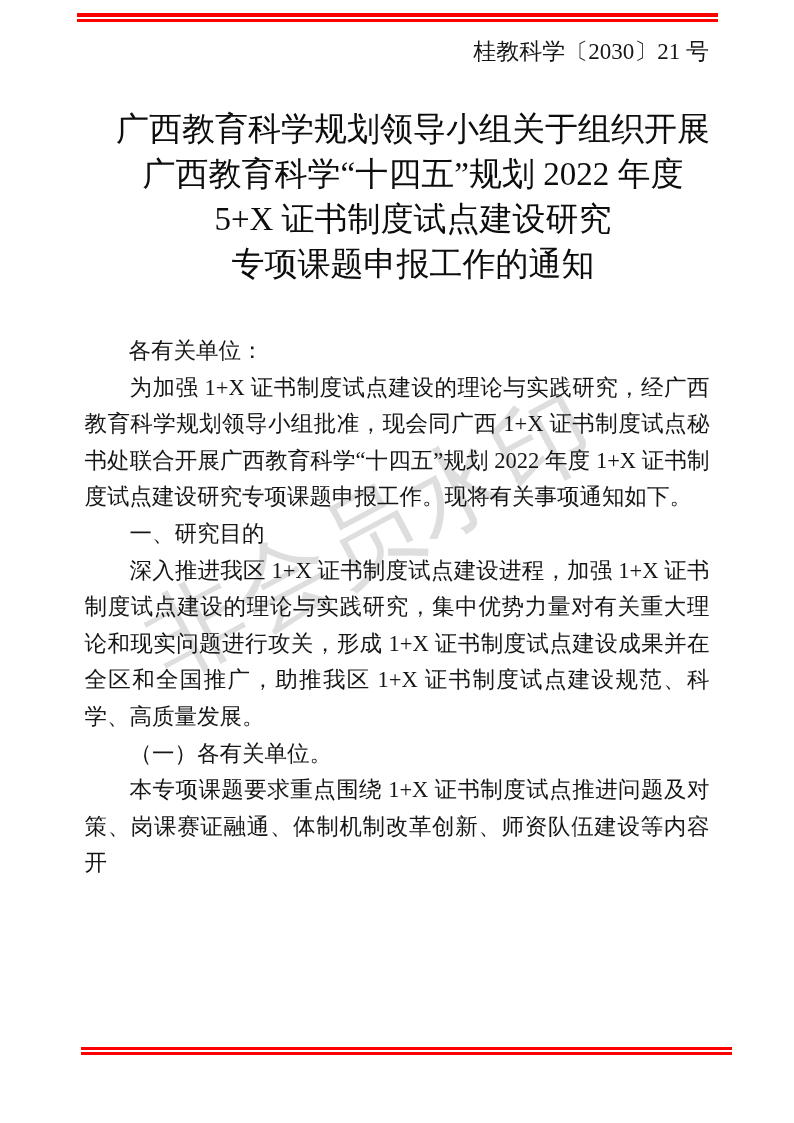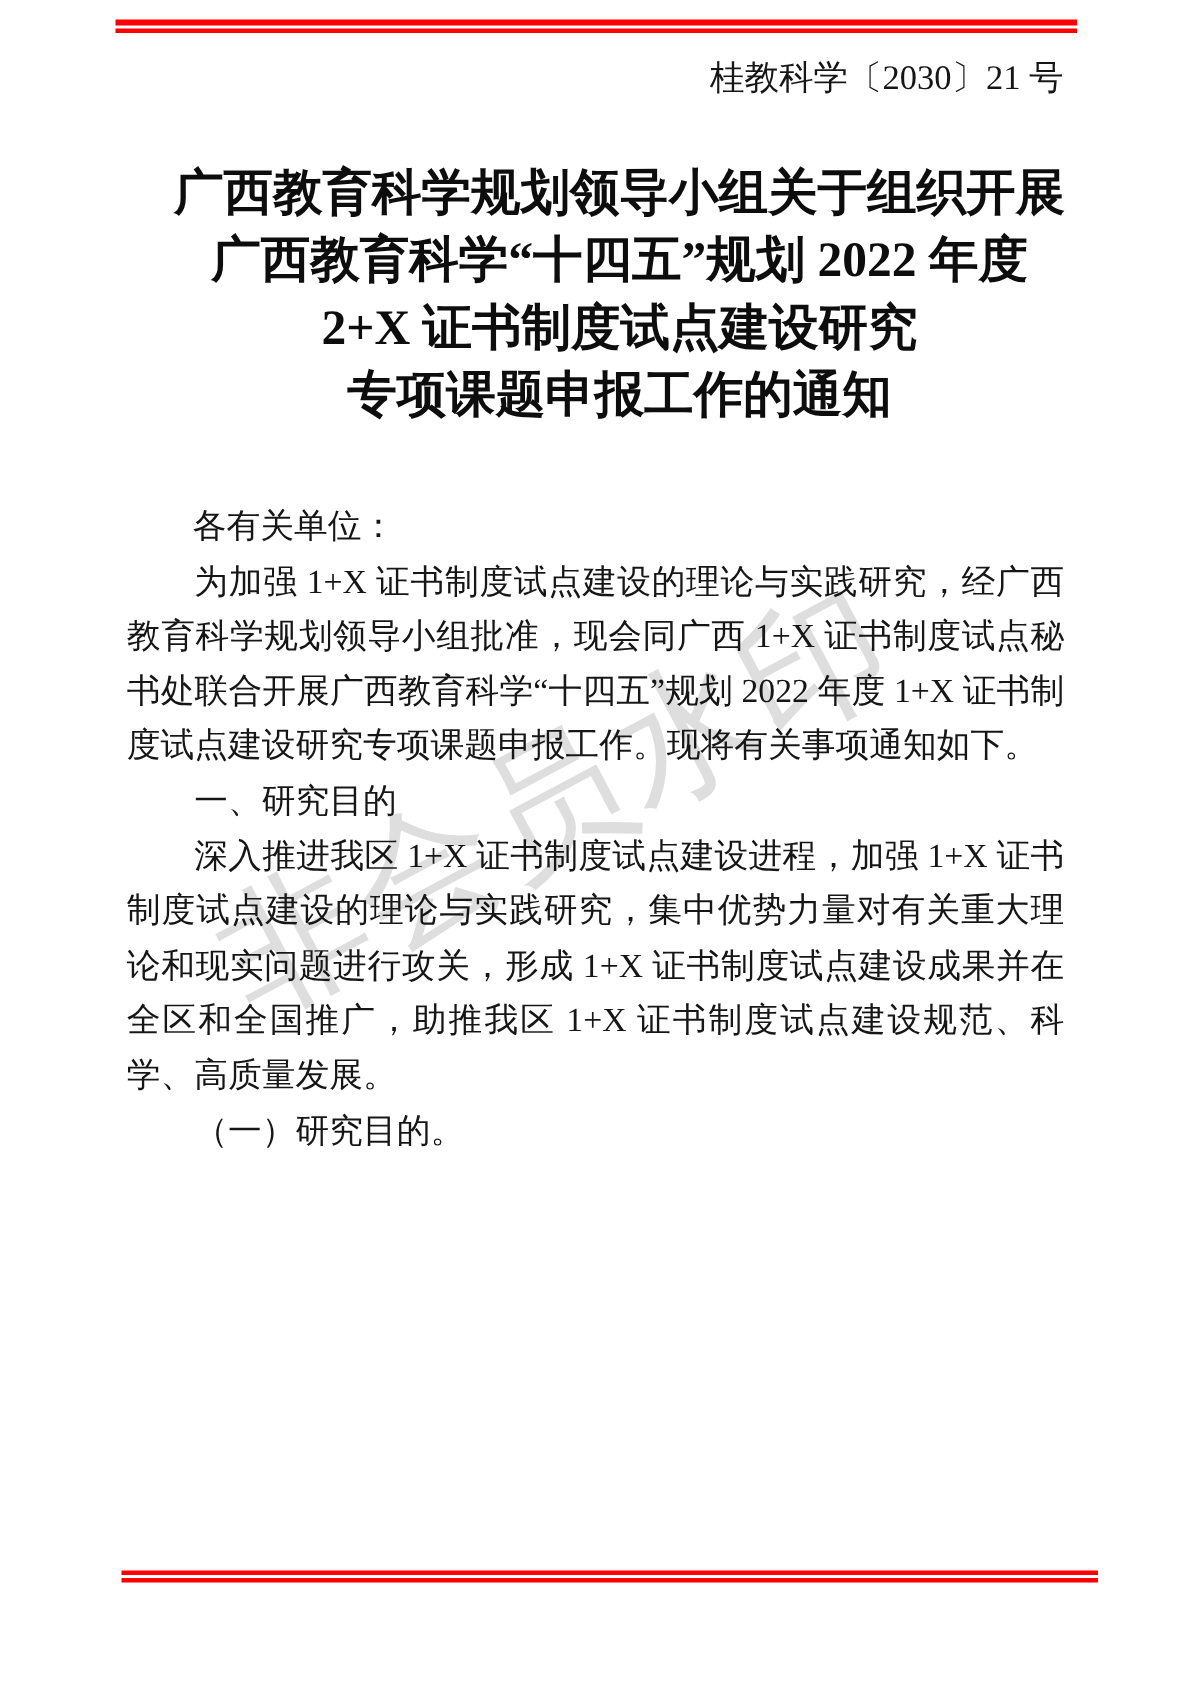--- a/index.html
+++ b/index.html
@@ -56,21 +56,21 @@
     margin:15px auto 0 auto;
     text-align:right;
     font-size:23px;
     line-height:30px;
   }
   
   .doc-title{
     margin-top:40px;
     text-align:center;
     font-size:33px;
-    font-weight:bold;
+    font-weight:normal;
     line-height:45px;
     color:#0d0d0d;
     padding-left:32px;
   }
   
   .body-text{
     width:625px;
     margin:46px auto 0 auto;
     font-size:22.5px;
     line-height:36.6px;
@@ -106,35 +106,36 @@
   <div class="content">
 
 
     <div class="head-rule"></div>
 
     <div class="doc-number">桂教科学〔2030〕21 号</div>
 
     <div class="doc-title">
       <div>广西教育科学规划领导小组关于组织开展</div>
       <div>广西教育科学“十四五”规划 2022 年度</div>
-      <div>2+X 证书制度试点建设研究</div>
+      <div>5+X 证书制度试点建设研究</div>
       <div>专项课题申报工作的通知</div>
     </div>
 
     <div class="body-text">
       <div class="salutation">各有关单位：</div>
 
       <div class="para">为加强 1+X 证书制度试点建设的理论与实践研究，经广西教育科学规划领导小组批准，现会同广西 1+X 证书制度试点秘书处联合开展广西教育科学“十四五”规划 2022 年度 1+X 证书制度试点建设研究专项课题申报工作。现将有关事项通知如下。</div>
 
       <div class="heading">一、研究目的</div>
 
       <div class="para">深入推进我区 1+X 证书制度试点建设进程，加强 1+X 证书制度试点建设的理论与实践研究，集中优势力量对有关重大理论和现实问题进行攻关，形成 1+X 证书制度试点建设成果并在全区和全国推广，助推我区 1+X 证书制度试点建设规范、科学、高质量发展。</div>
 
 
-      <div class="subheading">（一）研究目的。</div>
+      <div class="subheading">（一）各有关单位。</div>
 
+      <div class="para">本专项课题要求重点围绕 1+X 证书制度试点推进问题及对策、岗课赛证融通、体制机制改革创新、师资队伍建设等内容开</div>
     </div>
 
   </div>
 
   <div class="foot-rule"></div>
 
 </div>
 
 </body></html>

